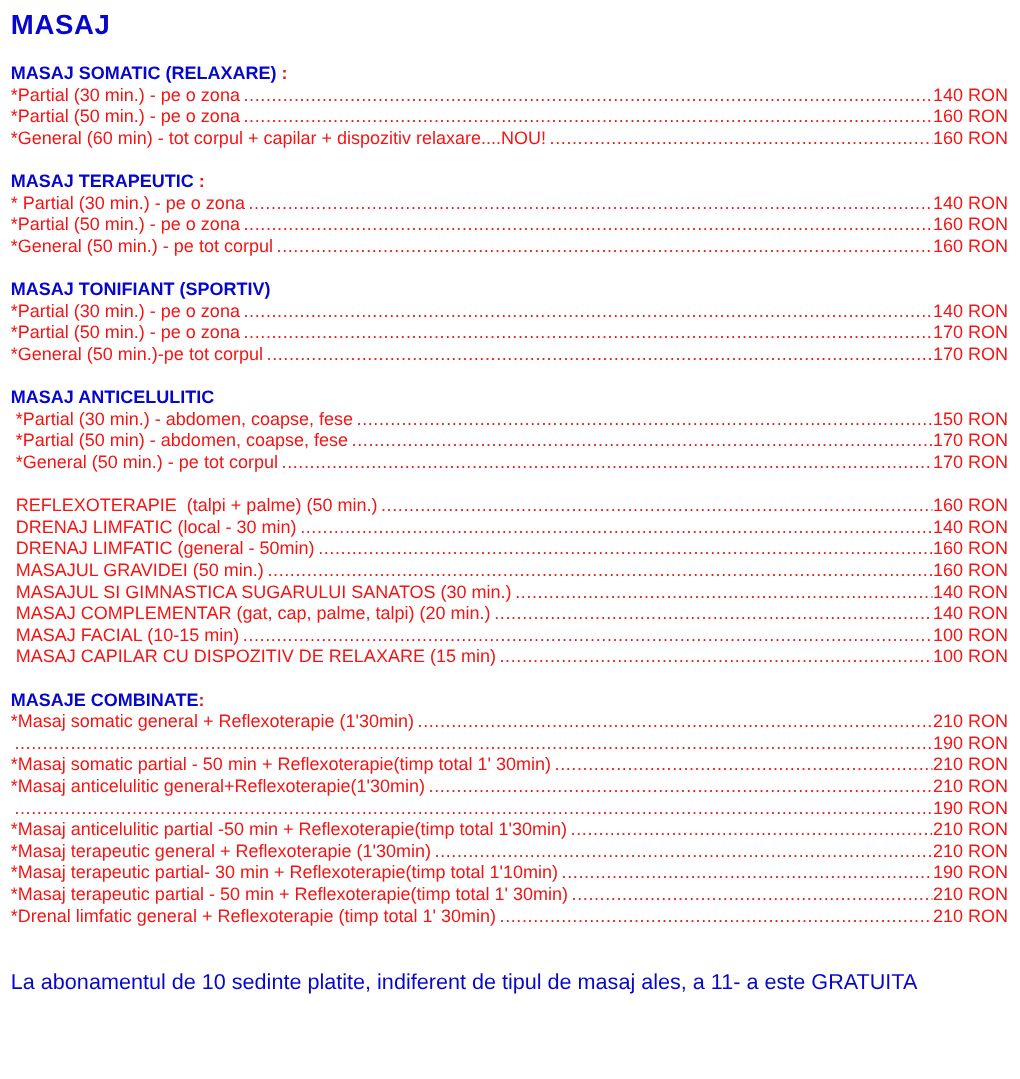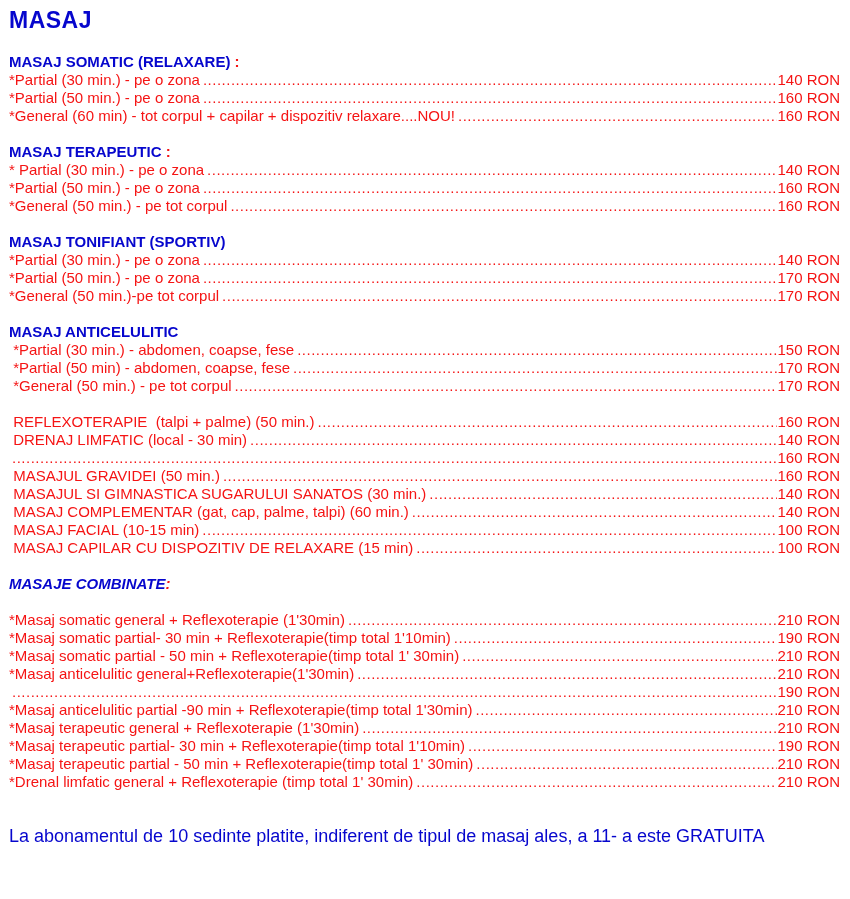--- a/index.html
+++ b/index.html
@@ -18,21 +18,21 @@
     font-size:23px;line-height:24px;
     font-weight:bold;letter-spacing:.5px;
     margin:0 0 21px 0;
   }
   .section{margin:0 0 18px 0;}
   h2{
     font-size:15px;line-height:18px;font-weight:bold;
     color:var(--blue);margin:0;white-space:pre;
   }
   h2 .colon{color:var(--red);}
-  h2.gap-after{margin-bottom:18px;font-style:italic;}
+  h2.gap-after{}
   .row{
     display:flex;align-items:baseline;
     font-size:15px;line-height:18px;color:var(--red);
   }
   .label{white-space:pre;}
   .leader{
     flex:1 1 auto;overflow:hidden;white-space:nowrap;
     padding:0 2px 0 3px;letter-spacing:.5px;
   }
   .price{white-space:pre;text-align:left;}
@@ -125,35 +125,36 @@
           <span class="label"> REFLEXOTERAPIE  (talpi + palme) (50 min.)</span>
           <span class="leader">................................................................................................................................................................................................................................................................................................................................................................................................................</span>
           <span class="price">160 RON</span>
         </div>
         <div class="row">
           <span class="label"> DRENAJ LIMFATIC (local - 30 min)</span>
           <span class="leader">................................................................................................................................................................................................................................................................................................................................................................................................................</span>
           <span class="price">140 RON</span>
         </div>
         <div class="row">
+          <span class="label"> DRENAJ LIMFATIC (general - 50min)</span>
           <span class="leader">................................................................................................................................................................................................................................................................................................................................................................................................................</span>
           <span class="price">160 RON</span>
         </div>
         <div class="row">
           <span class="label"> MASAJUL GRAVIDEI (50 min.)</span>
           <span class="leader">................................................................................................................................................................................................................................................................................................................................................................................................................</span>
           <span class="price">160 RON</span>
         </div>
         <div class="row">
           <span class="label"> MASAJUL SI GIMNASTICA SUGARULUI SANATOS (30 min.)</span>
           <span class="leader">................................................................................................................................................................................................................................................................................................................................................................................................................</span>
           <span class="price">140 RON</span>
         </div>
         <div class="row">
-          <span class="label"> MASAJ COMPLEMENTAR (gat, cap, palme, talpi) (60 min.)</span>
+          <span class="label"> MASAJ COMPLEMENTAR (gat, cap, palme, talpi) (20 min.)</span>
           <span class="leader">................................................................................................................................................................................................................................................................................................................................................................................................................</span>
           <span class="price">140 RON</span>
         </div>
         <div class="row">
           <span class="label"> MASAJ FACIAL (10-15 min)</span>
           <span class="leader">................................................................................................................................................................................................................................................................................................................................................................................................................</span>
           <span class="price">100 RON</span>
         </div>
         <div class="row">
           <span class="label"> MASAJ CAPILAR CU DISPOZITIV DE RELAXARE (15 min)</span>
@@ -162,40 +163,39 @@
         </div>
       </div>
       <div class="section">
         <h2 class="gap-after"><span>MASAJE COMBINATE</span><span class="colon">:</span></h2>
         <div class="row">
           <span class="label">*Masaj somatic general + Reflexoterapie (1'30min)</span>
           <span class="leader">................................................................................................................................................................................................................................................................................................................................................................................................................</span>
           <span class="price">210 RON</span>
         </div>
         <div class="row">
-          <span class="label">*Masaj somatic partial- 30 min + Reflexoterapie(timp total 1'10min)</span>
           <span class="leader">................................................................................................................................................................................................................................................................................................................................................................................................................</span>
           <span class="price">190 RON</span>
         </div>
         <div class="row">
           <span class="label">*Masaj somatic partial - 50 min + Reflexoterapie(timp total 1' 30min)</span>
           <span class="leader">................................................................................................................................................................................................................................................................................................................................................................................................................</span>
           <span class="price">210 RON</span>
         </div>
         <div class="row">
           <span class="label">*Masaj anticelulitic general+Reflexoterapie(1'30min)</span>
           <span class="leader">................................................................................................................................................................................................................................................................................................................................................................................................................</span>
           <span class="price">210 RON</span>
         </div>
         <div class="row">
           <span class="leader">................................................................................................................................................................................................................................................................................................................................................................................................................</span>
           <span class="price">190 RON</span>
         </div>
         <div class="row">
-          <span class="label">*Masaj anticelulitic partial -90 min + Reflexoterapie(timp total 1'30min)</span>
+          <span class="label">*Masaj anticelulitic partial -50 min + Reflexoterapie(timp total 1'30min)</span>
           <span class="leader">................................................................................................................................................................................................................................................................................................................................................................................................................</span>
           <span class="price">210 RON</span>
         </div>
         <div class="row">
           <span class="label">*Masaj terapeutic general + Reflexoterapie (1'30min)</span>
           <span class="leader">................................................................................................................................................................................................................................................................................................................................................................................................................</span>
           <span class="price">210 RON</span>
         </div>
         <div class="row">
           <span class="label">*Masaj terapeutic partial- 30 min + Reflexoterapie(timp total 1'10min)</span>

